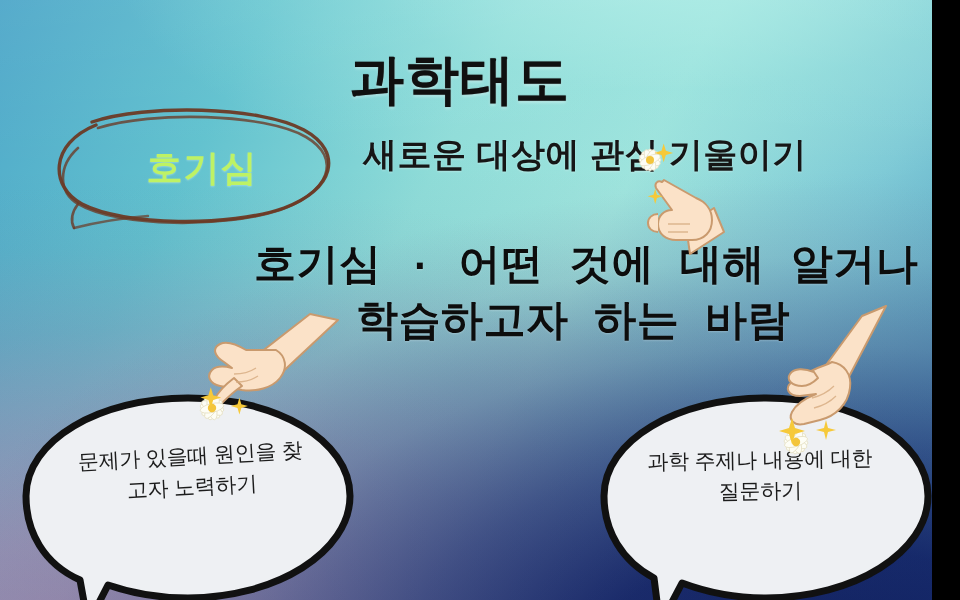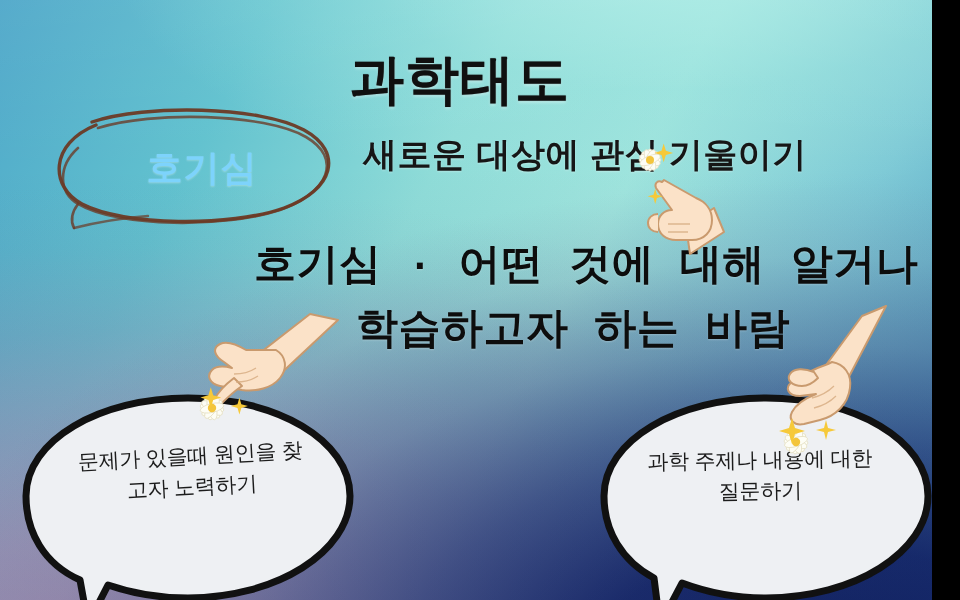--- a/index.html
+++ b/index.html
@@ -91,35 +91,35 @@
     position:absolute;
     font-size:42px;
     font-weight:600;
     color:#0d0d0d;
     letter-spacing:.5px;
     text-shadow:0 1px 2px rgba(255,255,255,.22);
     white-space:nowrap;
     font-family:Liberation Mono, monospace;
   }
   .body-line.l1 { left:254px; top:236px; }
-  .body-line.l2 { left:356px; top:300px; }
+  .body-line.l2 { left:356px; top:292px; }
 
   
   .circle-wrap {
     position:absolute;
     left:52px; top:104px;
     width:290px; height:128px;
   }
   .circle-wrap svg { position:absolute; inset:0; overflow:visible; }
   .circle-label {
     position:absolute;
     left:0; top:0; width:290px; height:128px;
     display:flex; align-items:center; justify-content:center;
     font-size:36px; font-weight:700;
-    color:#7dd3fc;
+    color:#bef264;
     letter-spacing:1px;
     padding-left:10px;
     text-shadow:0 1px 2px rgba(255,255,255,.3);
   }
 
   
   .bubble { position:absolute; }
   .bubble svg { position:absolute; inset:0; overflow:visible; }
   .bubble-text {
     position:absolute;

